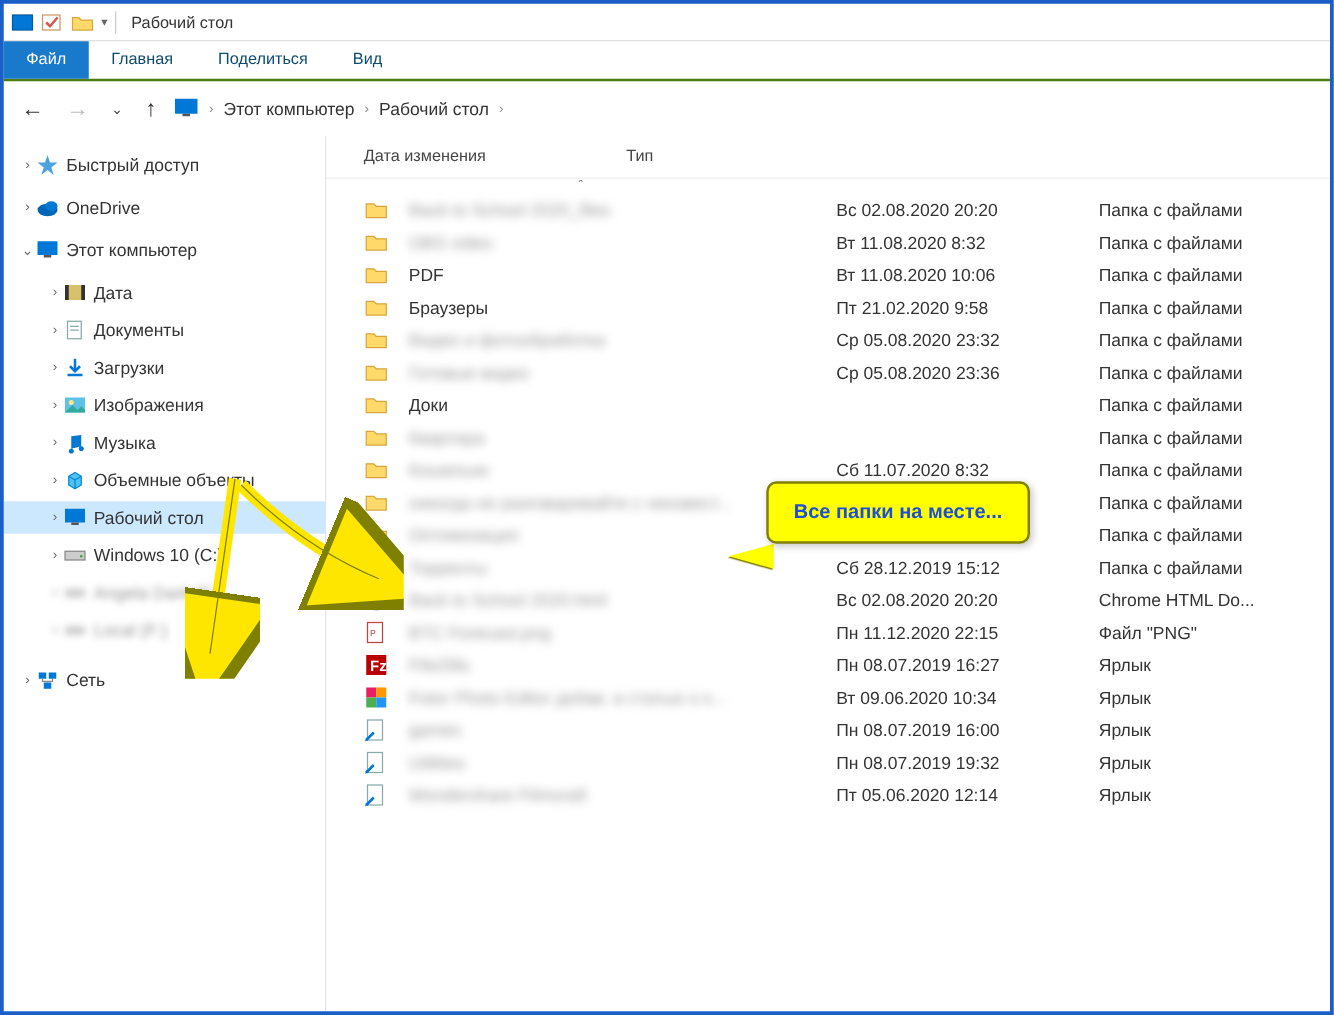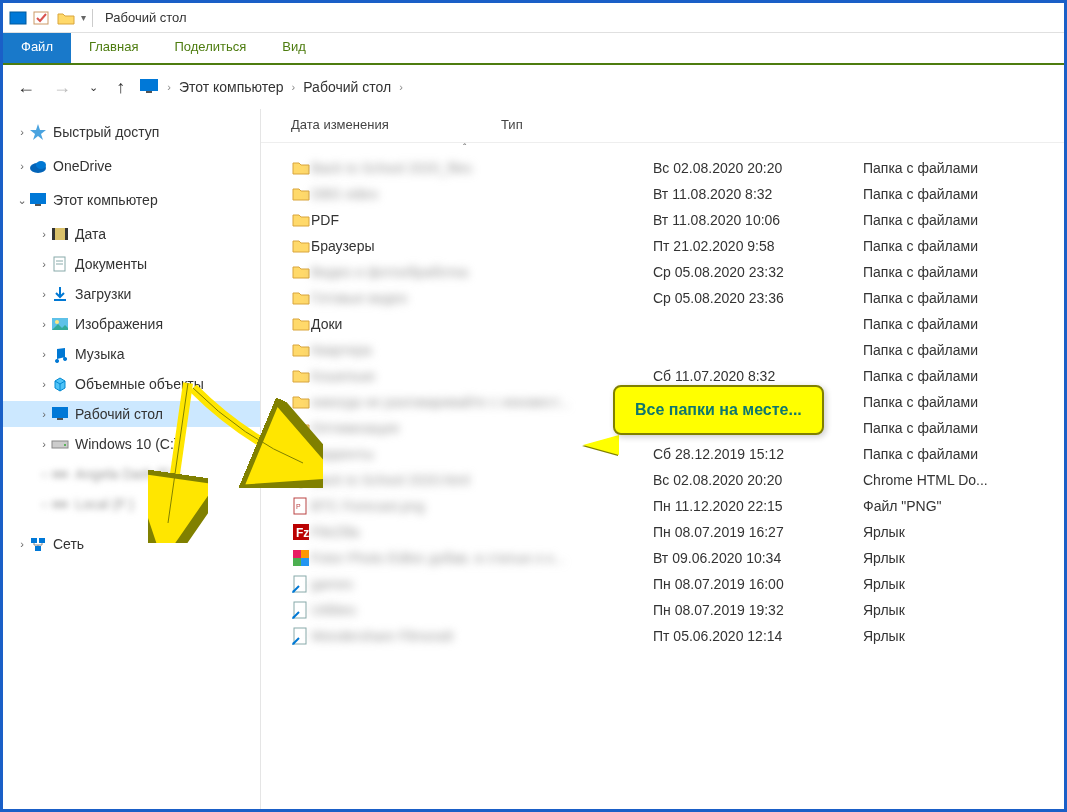--- a/index.html
+++ b/index.html
@@ -2,21 +2,21 @@
 <html><head>
 <meta charset="utf-8">
 <style>
 * { margin: 0; padding: 0; box-sizing: border-box; font-family: "Segoe UI", Tahoma, sans-serif; }
 body { background: #fff; width: 1067px; height: 812px; border: 3px solid #1a5fc7; overflow: hidden; position: relative; }
 .titlebar { display: flex; align-items: center; height: 30px; padding: 0 6px; gap: 6px; border-bottom: 1px solid #e0e0e0; }
 .tb-icon { width: 18px; height: 14px; display: inline-block; }
 .sep { width: 1px; height: 18px; background: #ccc; }
 .titlebar .title { font-size: 13px; color: #333; margin-left: 6px; }
 .ribbon-tabs { display: flex; height: 32px; border-bottom: 2px solid #4d7c0f; }
-.ribbon-tab { padding: 6px 18px; font-size: 13px; color: #4d7c0f; cursor: pointer; }
+.ribbon-tab { padding: 6px 18px; font-size: 13px; color: #0c4a6e; cursor: pointer; }
 .ribbon-tab.active { background: #1979ca; color: #fff; }
 .nav-bar { display: flex; align-items: center; height: 44px; padding: 0 10px; gap: 10px; }
 .nav-arrow { font-size: 18px; color: #333; padding: 4px; cursor: pointer; }
 .nav-arrow.disabled { color: #bbb; }
 .breadcrumb { display: flex; align-items: center; gap: 8px; font-size: 14px; }
 .breadcrumb .bc-item { color: #333; }
 .breadcrumb .bc-sep { color: #888; font-size: 11px; }
 .main { display: flex; height: calc(100% - 106px); }
 .nav-pane { width: 258px; border-right: 1px solid #e5e5e5; padding-top: 10px; overflow: hidden; }
 .tree-item { display: flex; align-items: center; padding: 4px 8px; font-size: 14px; color: #333; cursor: pointer; }
@@ -25,26 +25,26 @@
 .tree-item .ti-icon { width: 18px; height: 18px; margin-right: 6px; flex-shrink: 0; }
 .tree-item.l1 { padding-left: 12px; margin-bottom: 8px; }
 .tree-item.l2 { padding-left: 34px; margin-bottom: 4px; }
 .file-pane { flex: 1; overflow: hidden; }
 .headers { display: flex; padding: 8px 0 10px 30px; font-size: 13px; color: #444; border-bottom: 1px solid #eee; }
 .col-name { width: 370px; }
 .col-date { width: 210px; }
 .col-type { flex: 1; }
 .file-list { padding-top: 12px; }
 .file-row { display: flex; align-items: center; padding: 3px 0 3px 30px; font-size: 14px; color: #333; }
-.file-row .fi-icon { width: 20px; height: 20px; margin-right: 0; flex-shrink: 0; }
+.file-row .fi-icon { width: 20px; height: 20px; margin-right: 16px; flex-shrink: 0; }
 .file-row .f-name { width: 342px; white-space: nowrap; overflow: hidden; text-overflow: ellipsis; }
 .file-row .f-name.blurred { filter: blur(4px); color: #999; }
 .file-row .f-date { width: 210px; color: #333; }
 .file-row .f-type { flex: 1; }
-.callout { position: absolute; left: 610px; top: 382px; background: #ffff00; border: 2px solid #808000; border-radius: 8px; padding: 14px 20px; font-size: 16px; font-weight: bold; color: #0f766e; box-shadow: 2px 2px 6px rgba(0,0,0,0.2); z-index: 10; }
+.callout { position: absolute; left: 610px; top: 382px; background: #ffff00; border: 2px solid #808000; border-radius: 8px; padding: 14px 20px; font-size: 16px; font-weight: bold; color: #1d4ed8; box-shadow: 2px 2px 6px rgba(0,0,0,0.2); z-index: 10; }
 .callout-tail { position: absolute; left: 580px; top: 432px; width: 0; height: 0; border-top: 10px solid transparent; border-bottom: 10px solid transparent; border-right: 36px solid #ffff00; z-index: 9; filter: drop-shadow(-1px 1px 0 #808000); }
 svg.arrow { position: absolute; z-index: 8; pointer-events: none; }
 .sort-ind { font-size: 10px; color: #666; position: absolute; left: 460px; top: 140px; }
 </style>
 </head>
 <body>
 
 <div class="titlebar">
   <span class="tb-icon"><svg width="18" height="14">
         <rect x="1" y="1" width="16" height="12" fill="#0078d7" stroke="#005a9e"></rect>

